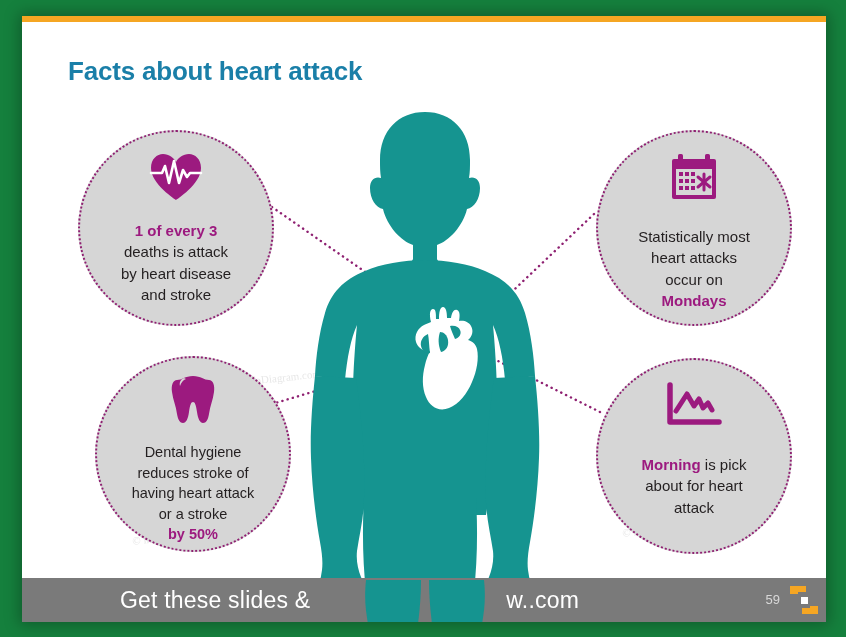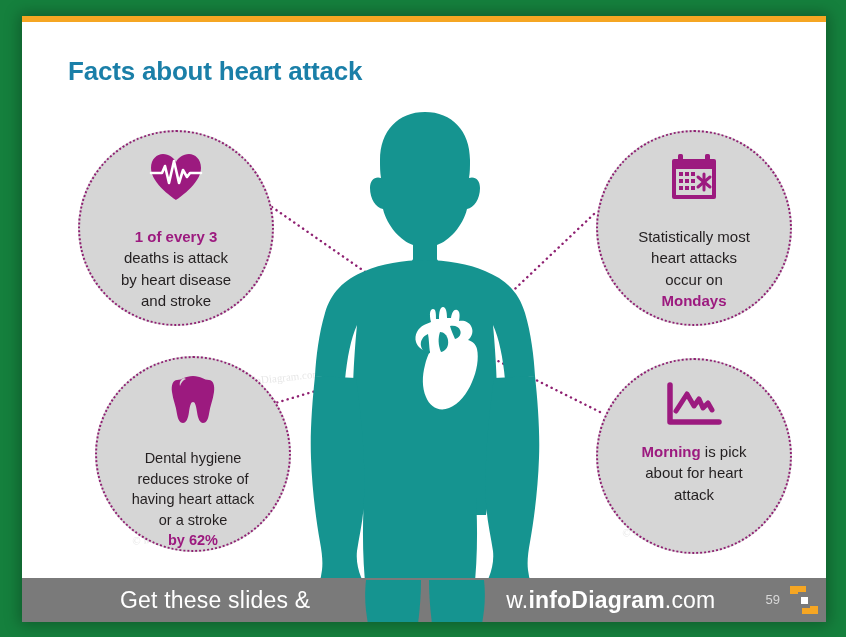--- a/index.html
+++ b/index.html
@@ -41,33 +41,33 @@
     position:absolute;width:196px;height:196px;border-radius:50%;
     background:#d6d6d6;
     border:2px dotted #8e2071;
     box-sizing:border-box;
     display:flex;flex-direction:column;align-items:center;
     justify-content:flex-start;
     text-align:center;
   }
   .fact .icon{margin-top:20px;height:50px;display:flex;align-items:center;justify-content:center;}
   .fact .txt{
-    margin-top:24px;font-size:15px;line-height:1.42;color:#231f20;
+    margin-top:18px;font-size:15px;line-height:1.42;color:#231f20;
     padding:0 16px;
   }
   .hl{color:#9c1a7f;font-weight:bold;}
 
   #fact-tl{left:56px;top:108px;}
   #fact-tr{left:574px;top:108px;}
   #fact-bl{left:73px;top:334px;}
   #fact-br{left:574px;top:336px;}
 
   #fact-bl .icon{margin-top:16px;}
   #fact-bl .txt{font-size:14.5px;padding:0 10px;}
-  #fact-br .txt{margin-top:11px;}
+  #fact-br .txt{margin-top:24px;}
   #fact-tr .txt{margin-top:24px;}
 
   
   .footer{
     position:absolute;left:0;bottom:0;width:804px;height:44px;
     background:#7a7a7a;
   }
   .footer-txt{
     position:absolute;left:0;top:0;width:828px;height:44px;
     display:flex;align-items:center;
@@ -294,21 +294,21 @@
                    C44 11 42 6 38 6
                    C33 6 30 2 22 2z" fill="#9c1a7f"></path>
           <path d="M13 4 C10 5 8 8 9 12 C10 9 12 6 15 5z" fill="#d6d6d6"></path>
         </svg>
       </div>
       <div class="txt">
         <span>Dental hygiene</span><br>
         <span>reduces stroke of</span><br>
         <span>having heart attack</span><br>
         <span>or a stroke</span><br>
-        <span class="hl">by 62%</span>
+        <span class="hl">by 50%</span>
       </div>
     </div>
 
     <div class="fact" id="fact-br">
       <div class="icon">
         <svg width="58" height="46" viewBox="0 0 58 46">
           <path d="M5 3 L5 40 L54 40" fill="none" stroke="#9c1a7f" stroke-width="5.5" stroke-linecap="round" stroke-linejoin="round"></path>
           <path d="M11 29 L22 12 L29 24 L34 17 L38 26 L43 21 L47 28" fill="none" stroke="#9c1a7f" stroke-width="5" stroke-linecap="round" stroke-linejoin="round"></path>
         </svg>
       </div>
@@ -317,21 +317,20 @@
         <span>about for heart</span><br>
         <span>attack</span>
       </div>
     </div>
 
     <div class="footer">
       <div class="footer-txt">
         <span>Get these slides &amp;</span>
         <span style="display:inline-block;width:196px;"></span>
         <span>w.</span>
-          <span class="brand-b">infoDiagram</span>
           <span>.com</span>
       </div>
       <div class="footer-page">59</div>
       <svg class="logo" viewBox="0 0 36 36">
         <path d="M4 12 L4 4 L20 4 L20 10 L12 10 L12 12 z" fill="#f5a623"></path>
         <path d="M32 24 L32 32 L16 32 L16 26 L24 26 L24 24 z" fill="#f5a623"></path>
         <rect x="15" y="15" width="7" height="7" fill="#ffffff"></rect>
       </svg>
     </div>
 

